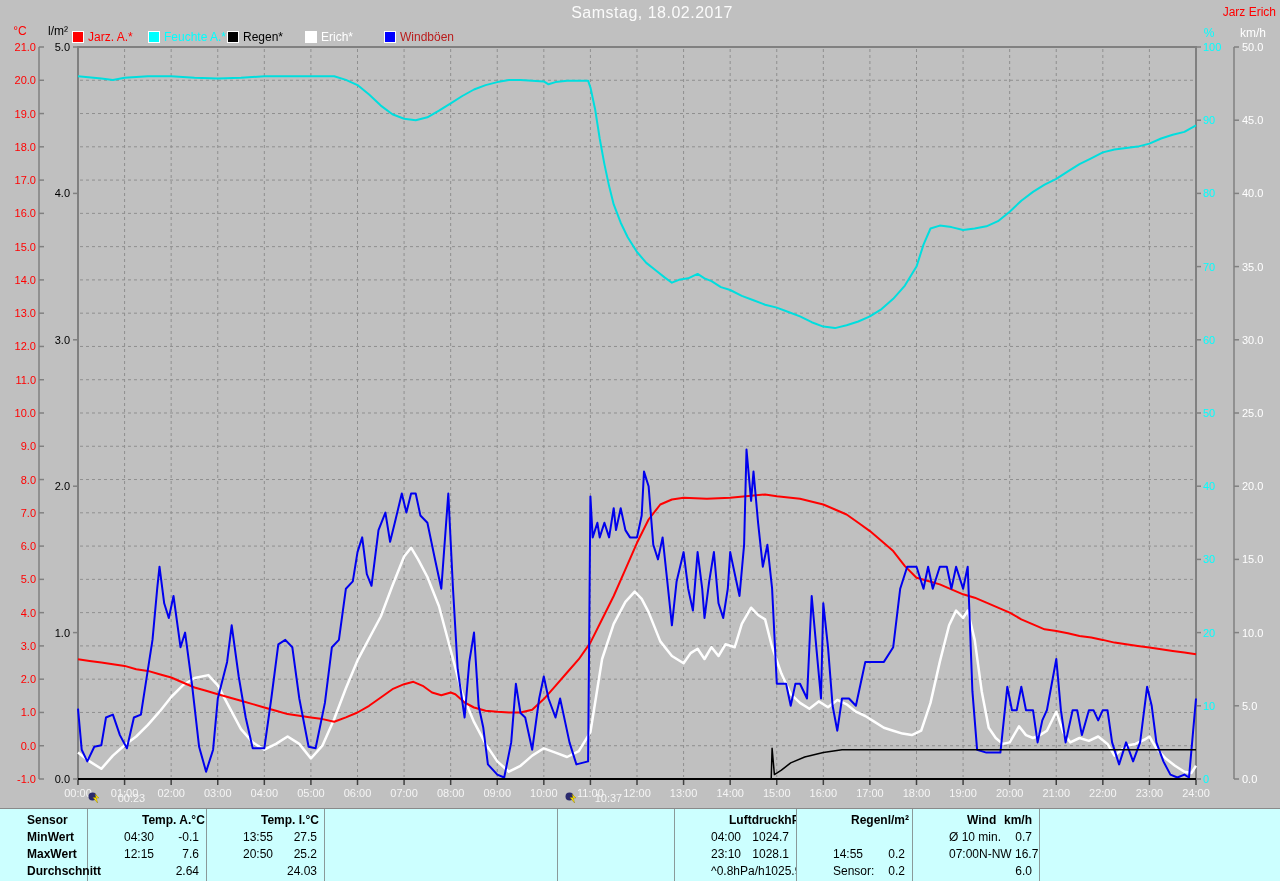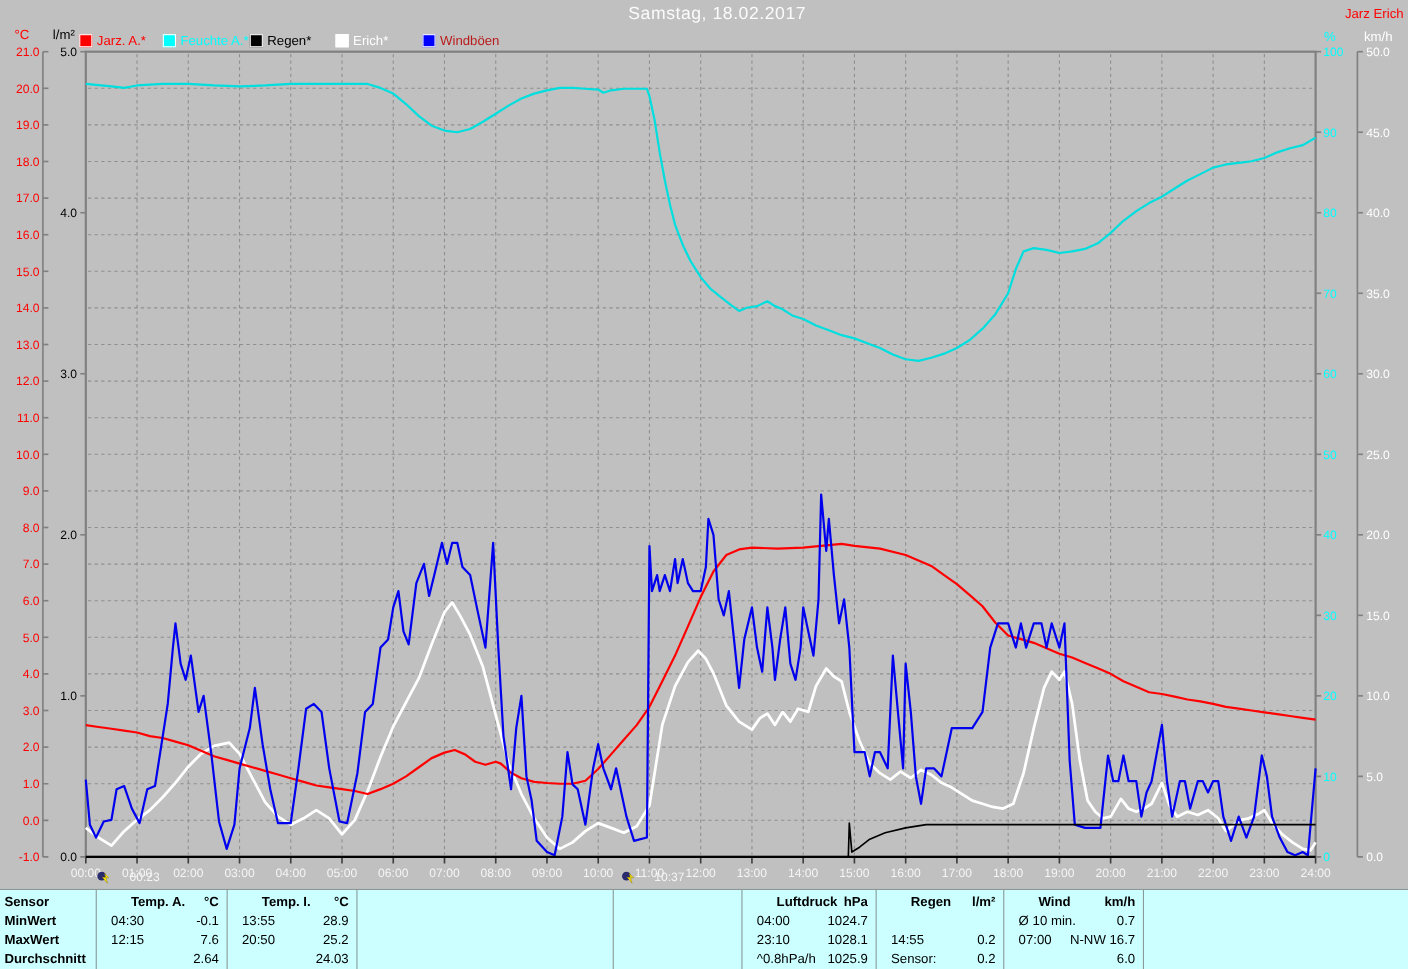--- a/index.html
+++ b/index.html
@@ -14,21 +14,21 @@
   .unit-hum{left:1196px;top:26px;width:26px;color:#00ffff;}
   .unit-wind{left:1232px;top:26px;width:42px;color:#ffffff;}
   .legend-item{position:absolute;top:30px;display:flex;align-items:center;gap:4px;font-size:12px;}
   .legend-sq{width:10px;height:10px;border:1px solid #ffffff;flex:0 0 auto;}
   #plot{position:absolute;left:0;top:0;}
   .marker{position:absolute;top:792px;display:flex;align-items:flex-start;gap:17px;
           color:#f5f5f5;font-size:11px;}
   .marker svg{display:block;}
   .databar{position:absolute;left:0;top:808px;width:1280px;height:73px;
            background:#ccffff;border-top:1px solid #8a8a8a;color:#000;font-size:12px;}
-  .dcol{position:absolute;top:0;height:100%;box-sizing:border-box;border-right:1px solid #8a9a9a;padding-top:3px;}
+  .dcol{position:absolute;top:0;height:100%;box-sizing:border-box;border-right:1px solid #8a9a9a;padding-top:3px;padding-left:23px;}
   .dcol.noline{border-right:none;}
   .t-row{height:17px;line-height:17px;display:flex;justify-content:space-between;
          padding:0 7px;white-space:nowrap;overflow:hidden;}
   .t-row.hdr{font-weight:bold;}
   .t-row .lv{padding-left:6px;}
   .t-row.hdr .lv{padding-left:0;margin-left:24px;}
   .rowlab{height:17px;line-height:17px;font-weight:bold;padding-left:4px;white-space:nowrap;}
 </style>
 </head>
 <body>
@@ -310,21 +310,21 @@
           <span>2.64</span>
         </div>
       </div>
       <div class="dcol" style="left: 207px; width: 118px;">
         <div class="t-row hdr">
           <span class="lv">Temp. I.</span>
           <span>°C</span>
         </div>
         <div class="t-row">
           <span class="lv">13:55</span>
-          <span>28.9</span>
+          <span>27.5</span>
         </div>
         <div class="t-row">
           <span class="lv">20:50</span>
           <span>25.2</span>
         </div>
         <div class="t-row">
           <span class="lv"></span>
           <span>24.03</span>
         </div>
       </div>

